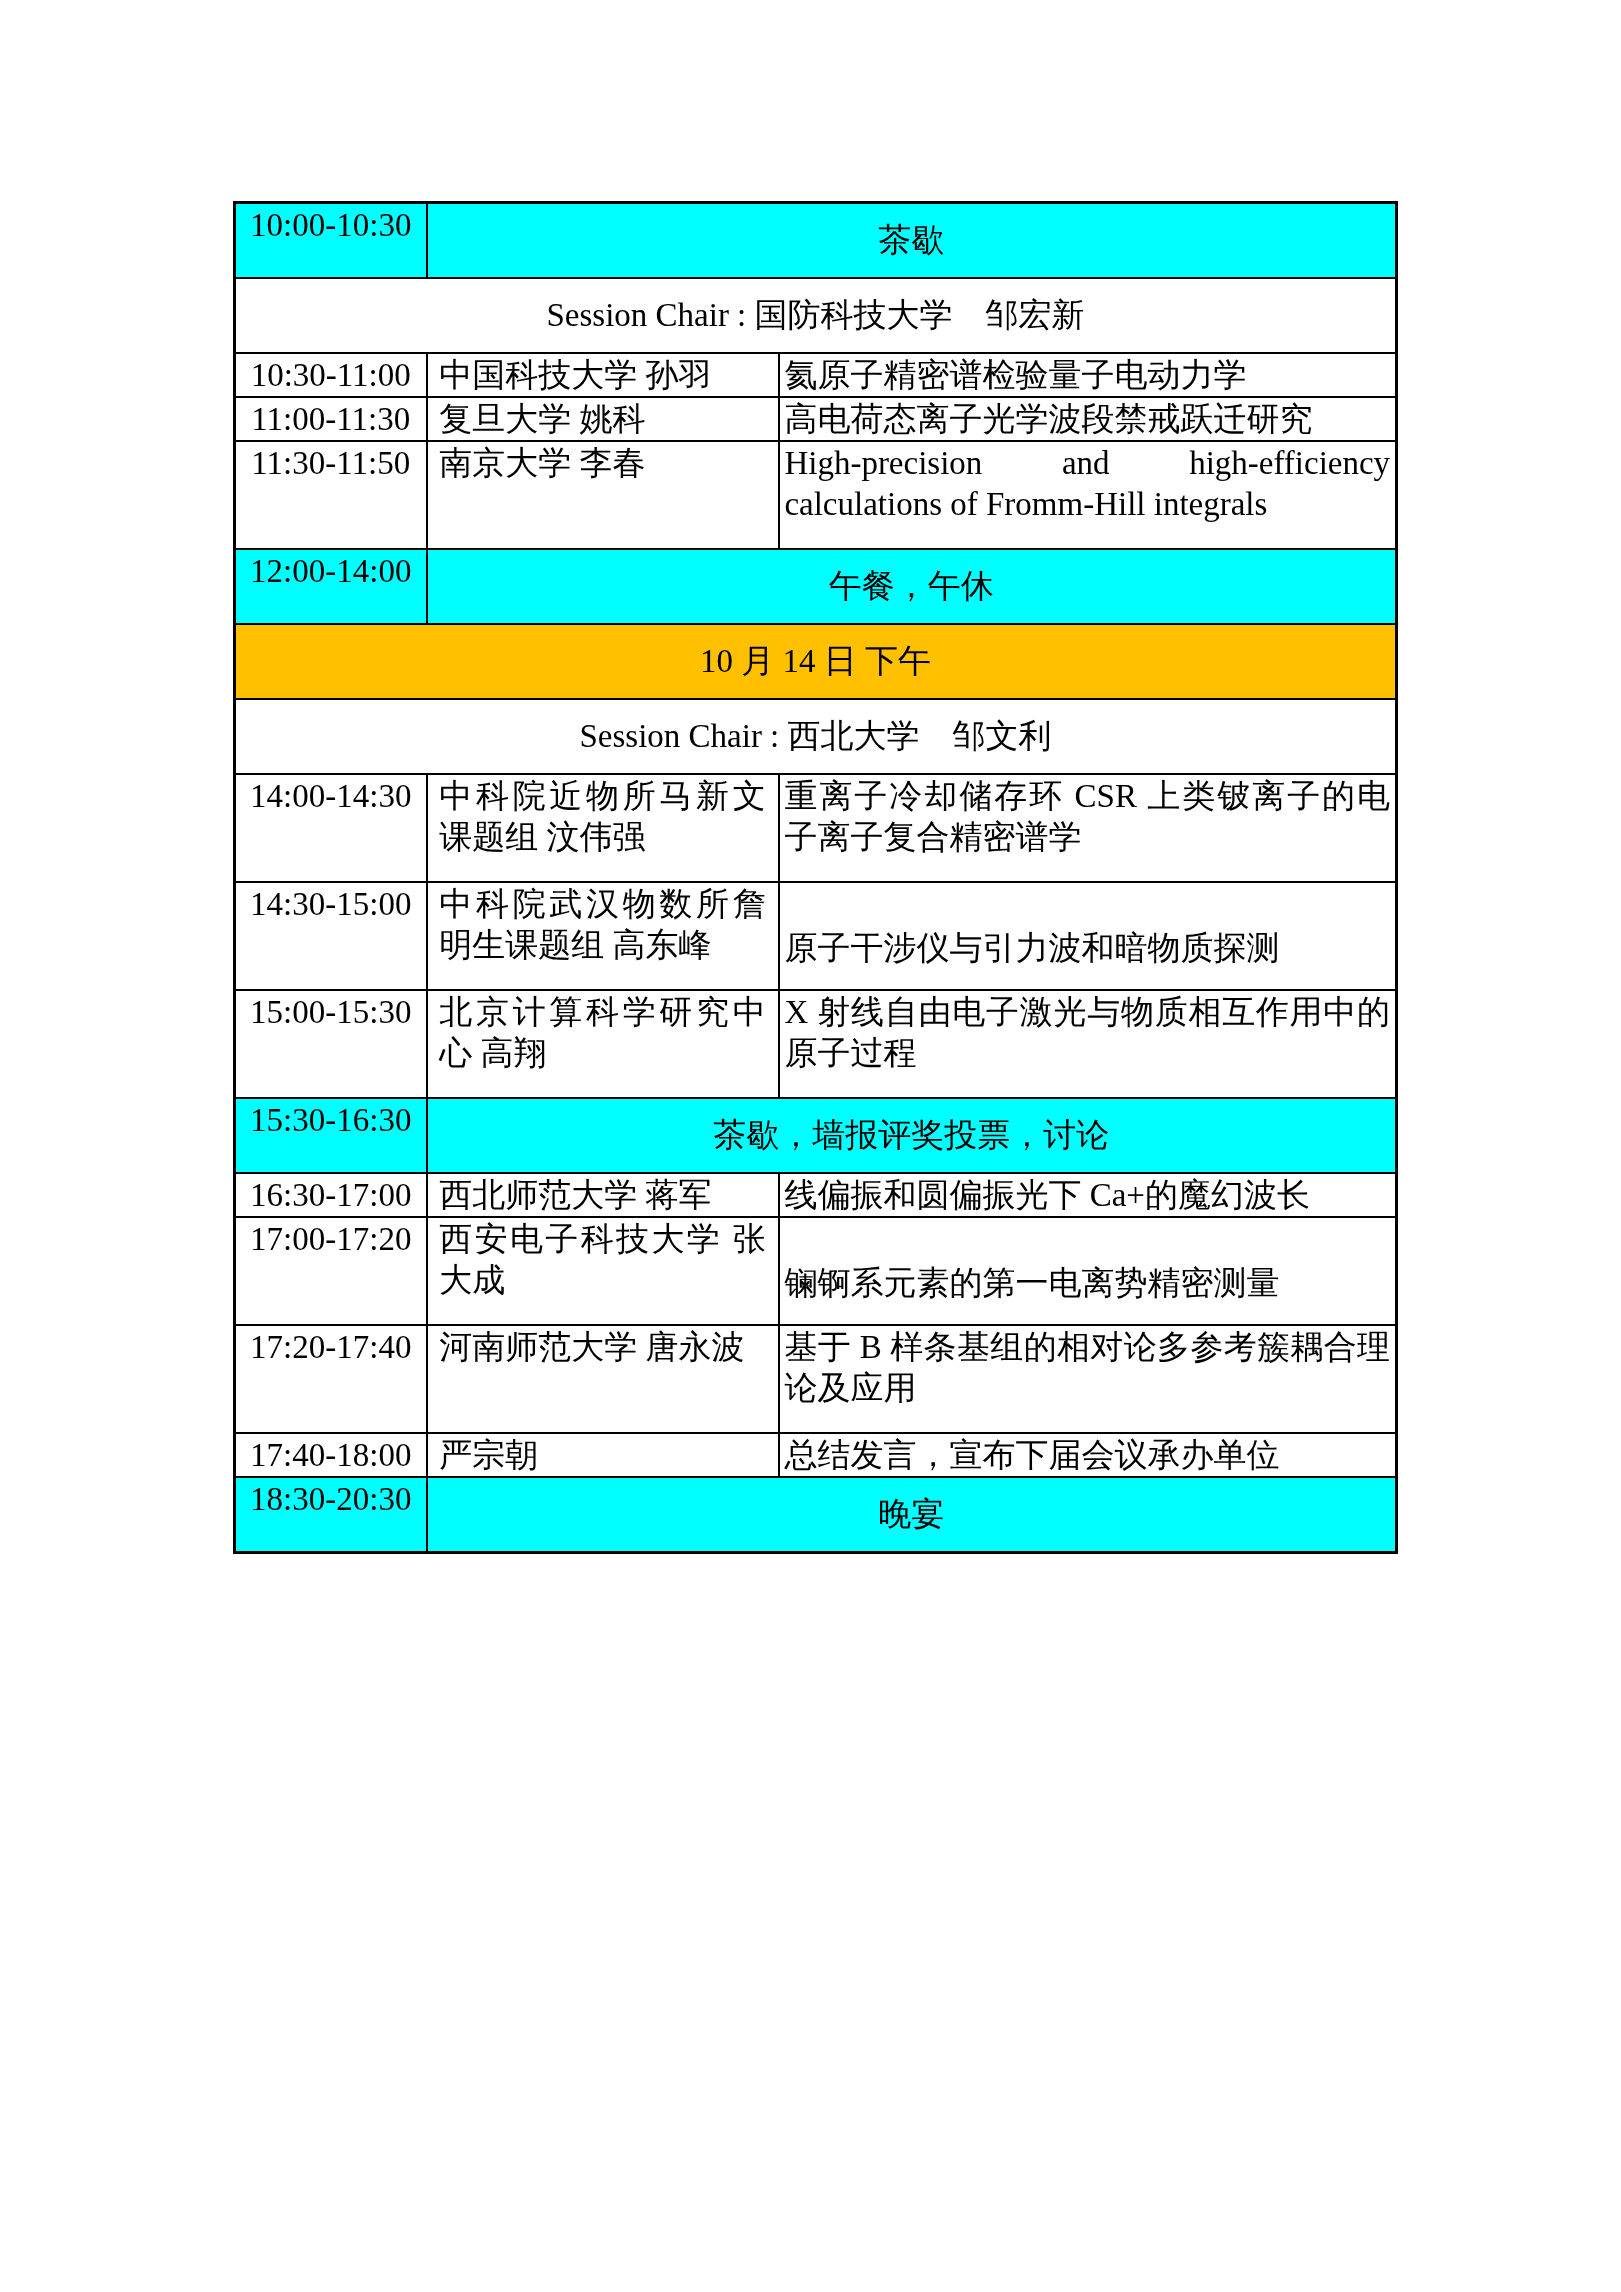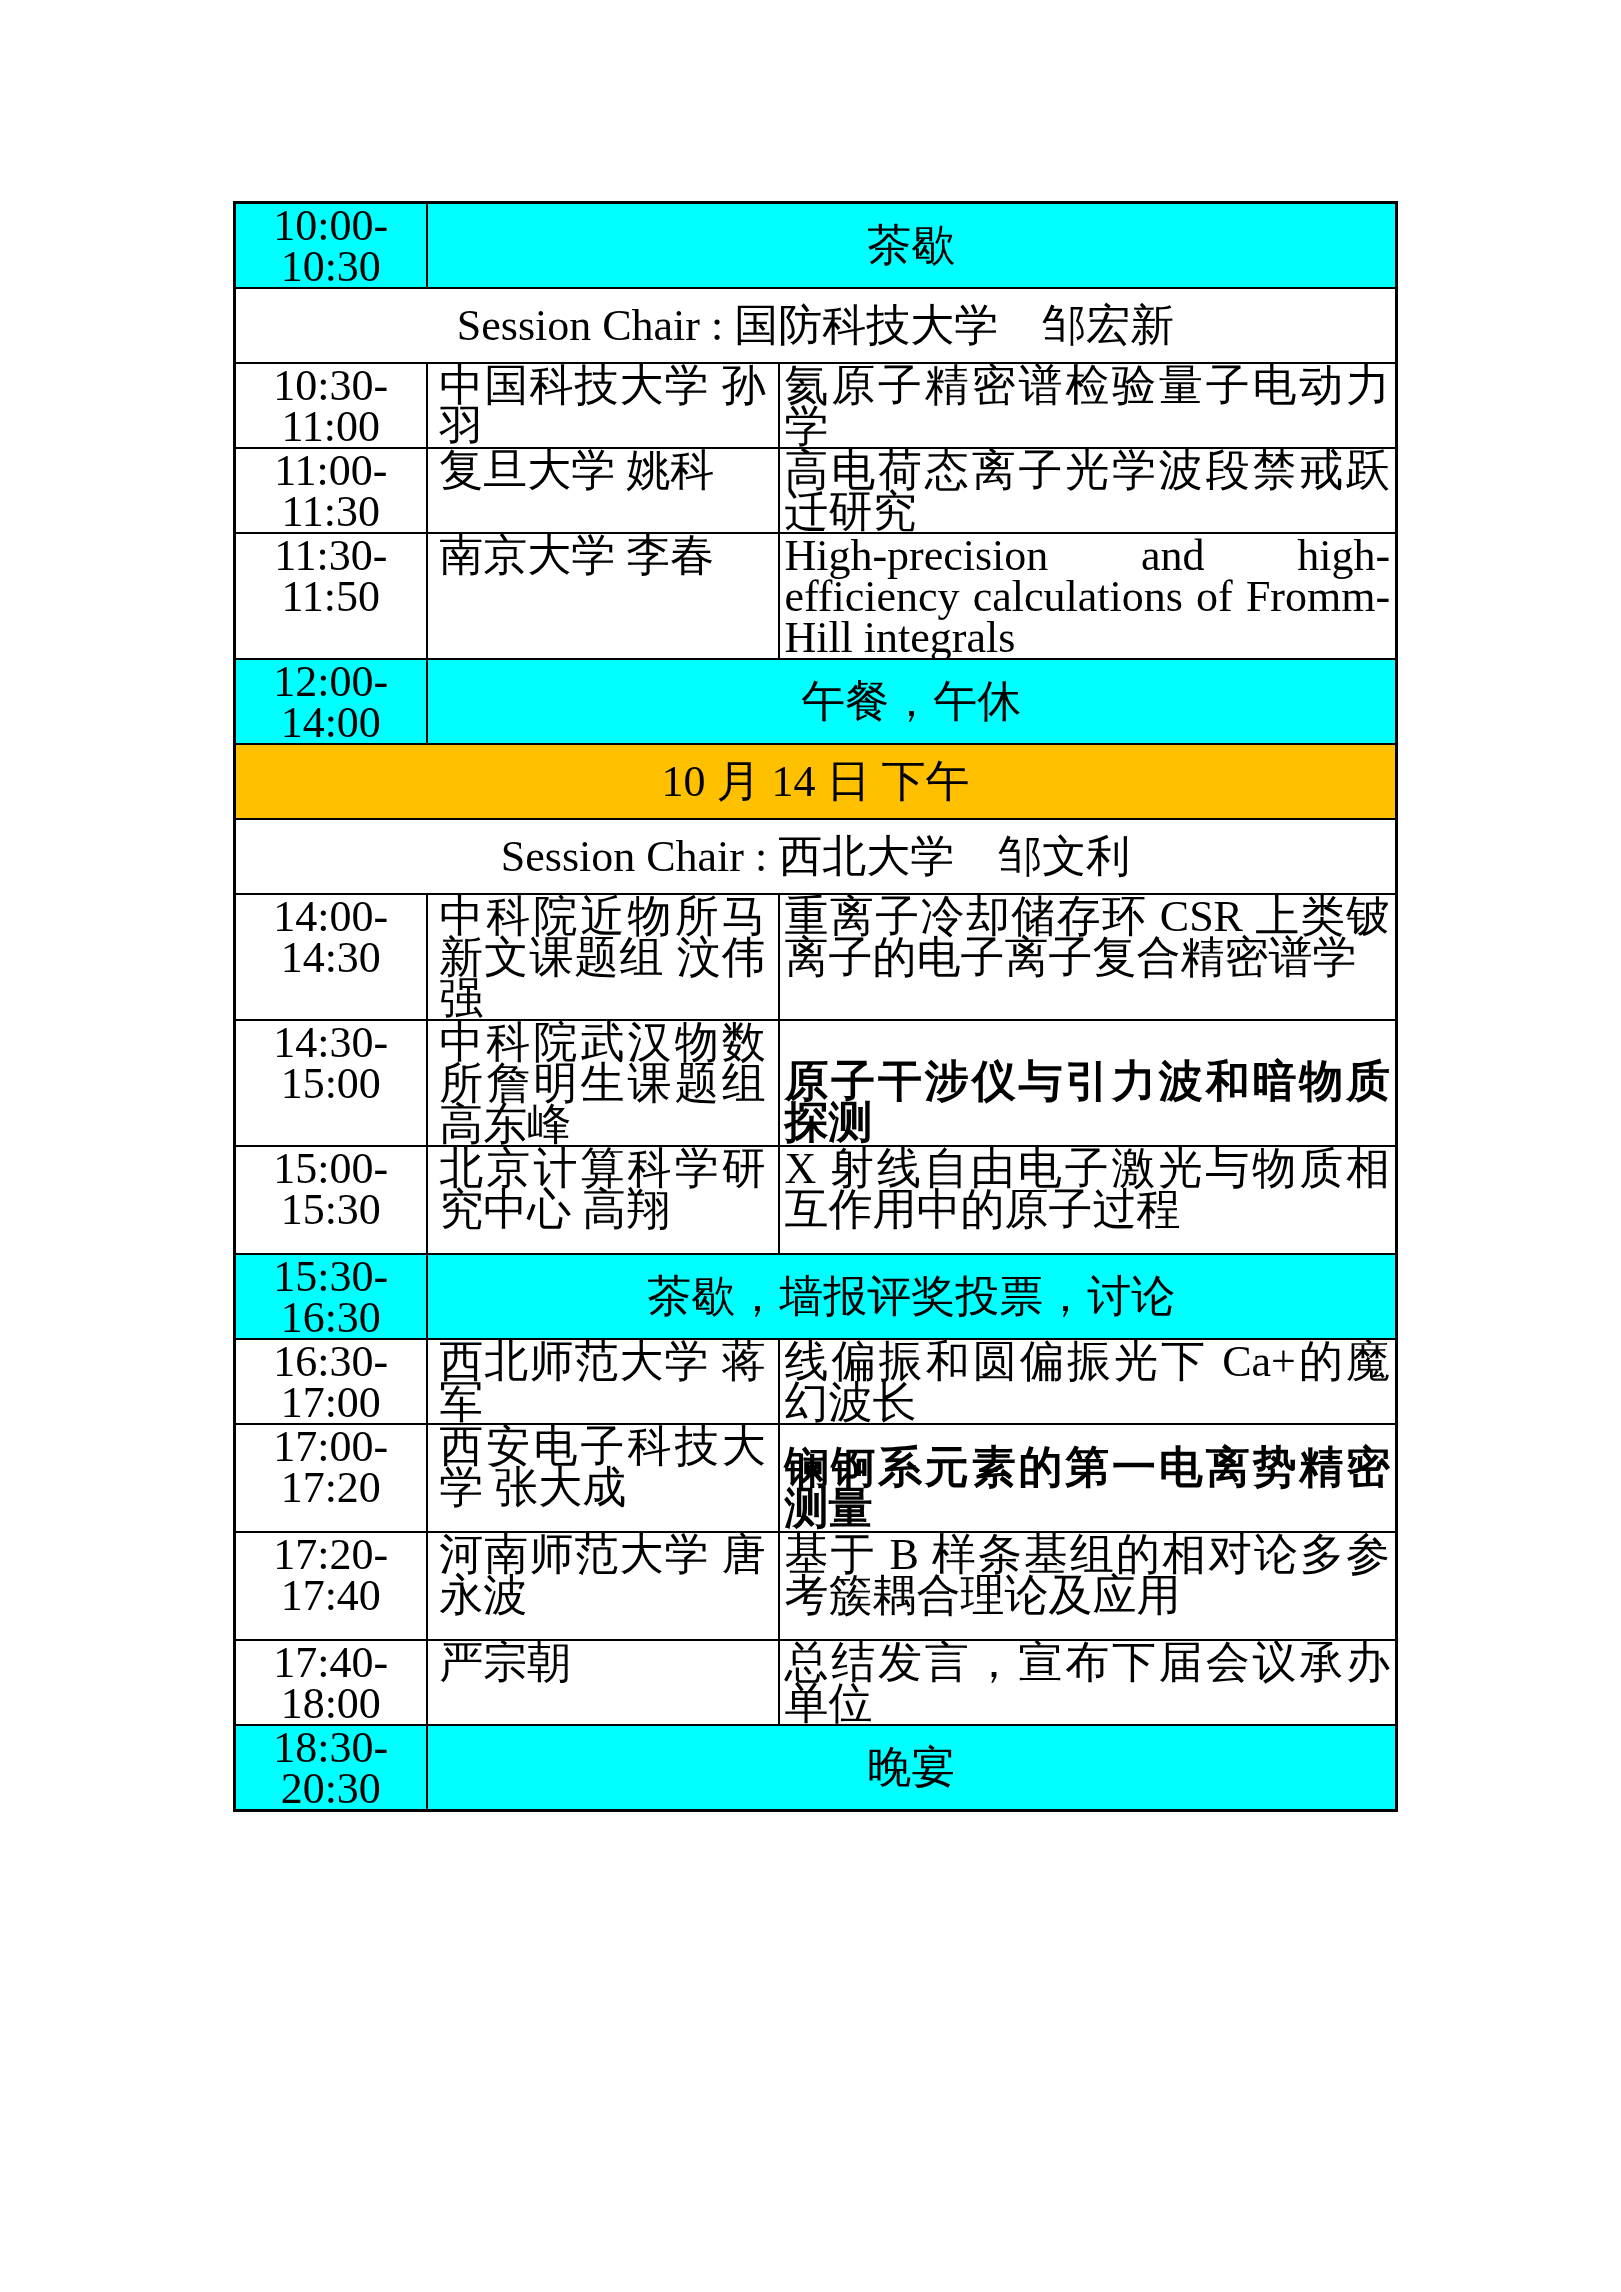--- a/index.html
+++ b/index.html
@@ -23,21 +23,21 @@
   .schedule-wrap {
     position: absolute;
     left: 233px;
     top: 201px;
   }
   table.schedule {
     border-collapse: collapse;
     table-layout: fixed;
     width: 1162px;
     border: 3.9px solid #000000;
-    font-size: 44px;
+    font-size: 33px;
     line-height: 41px;
   }
   table.schedule td {
     border: 2.9px solid #000000;
     overflow: hidden;
   }
   
   td.c-time {
     text-align: center;
     vertical-align: top;
@@ -51,22 +51,21 @@
     margin-top: 31px;
   }
   td.c-title {
     text-align: justify;
     text-justify: inter-character;
     vertical-align: top;
     padding: 1px 4.9px 0 4.9px;
   }
   td.vbottom {
     vertical-align: bottom;
-    padding-bottom: 2px;
-    font-weight: bold;
+    padding-bottom: 20px;
   }
   td.c-full, td.c-merge {
     text-align: center;
     vertical-align: middle;
     padding: 16px;
   }
   
   tr.hb  { height: 45px; }  
   tr.h1  { height: 44px; }  
   tr.hc  { height: 44px; }  

